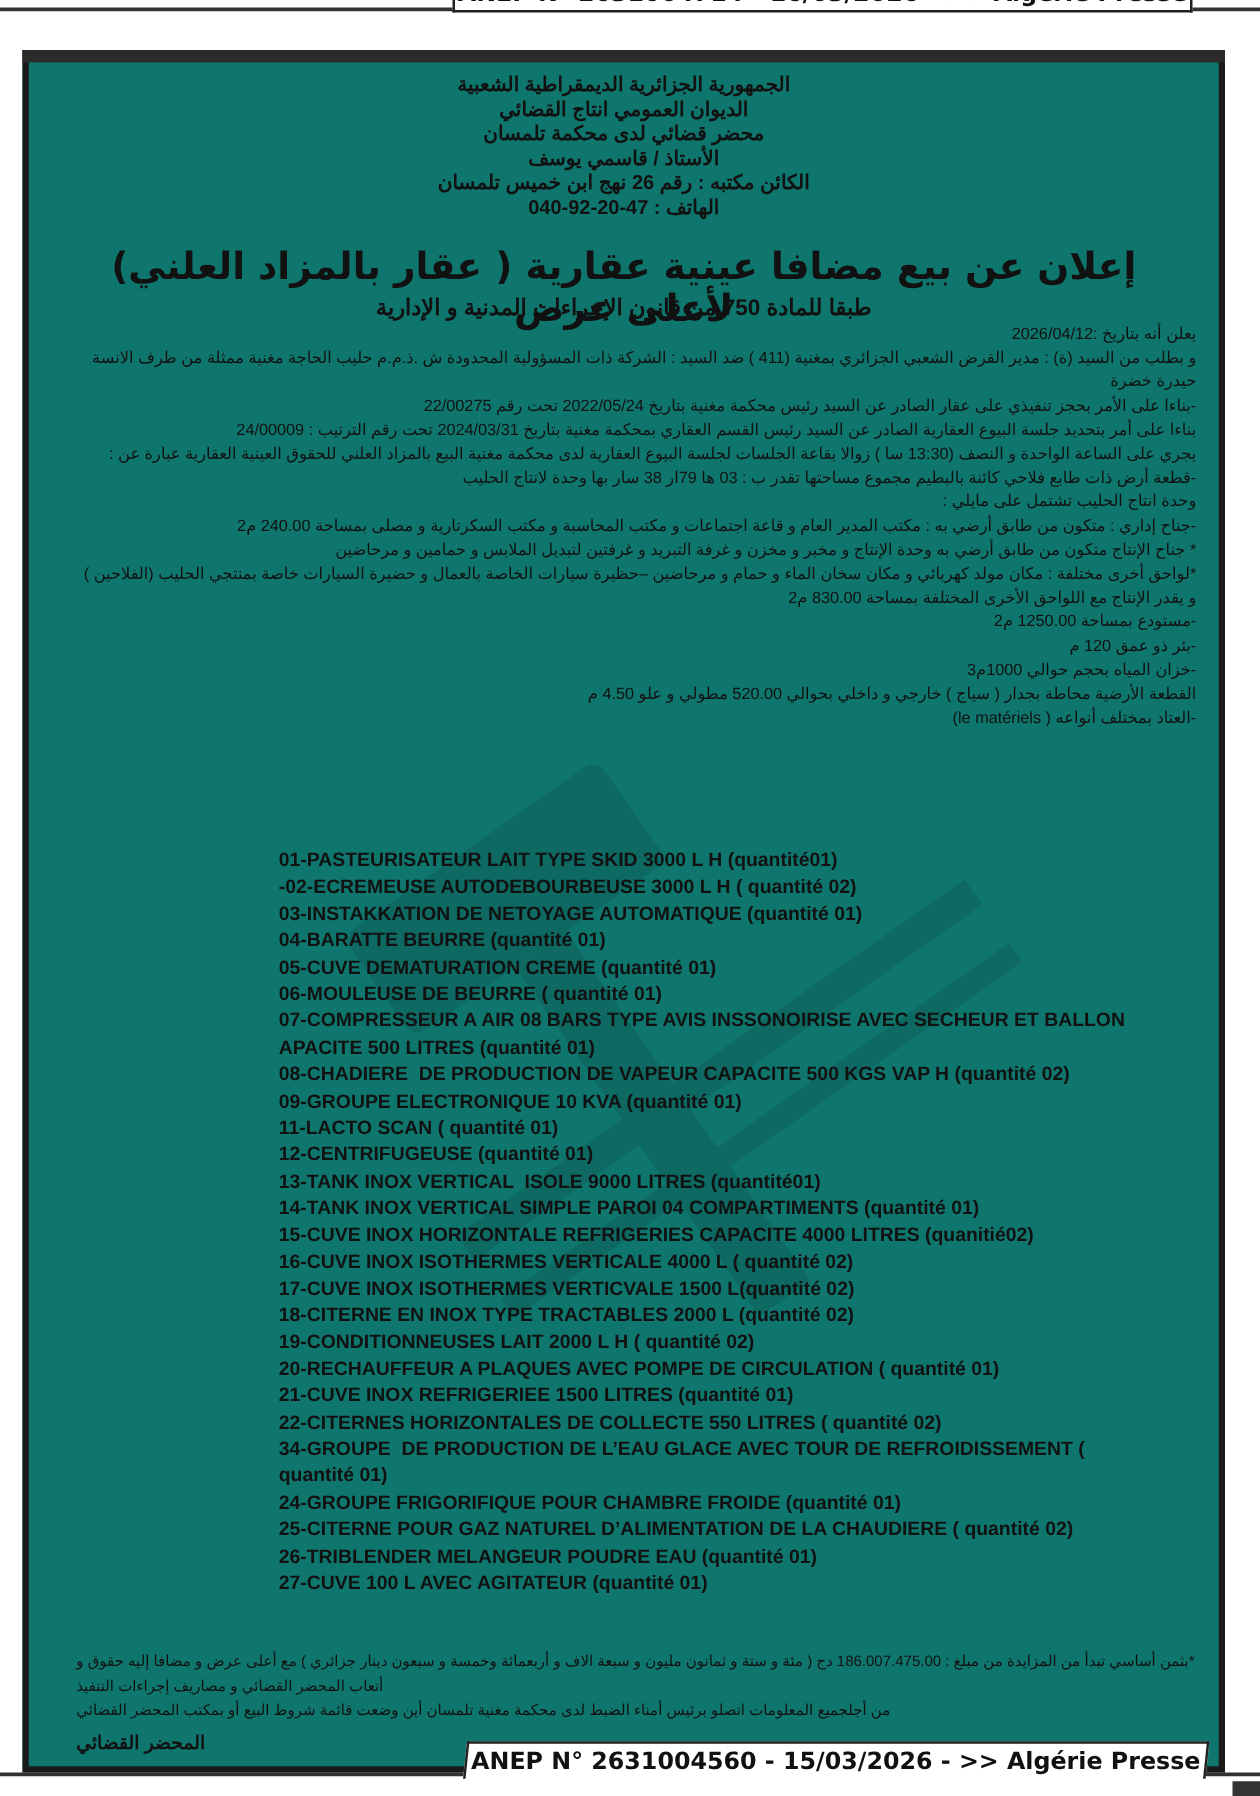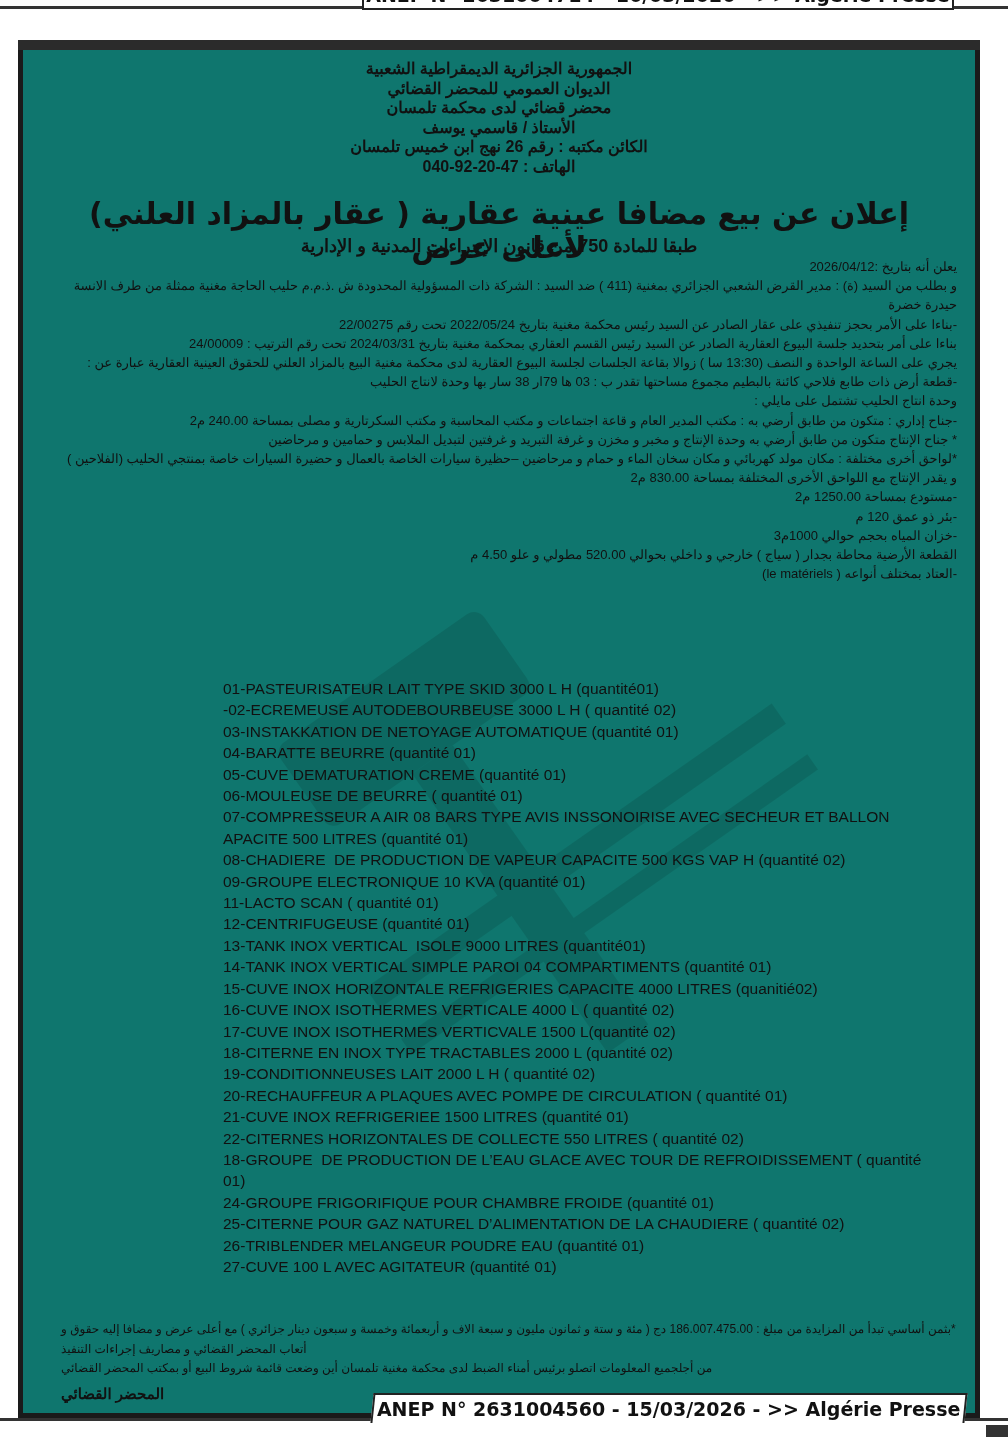--- a/index.html
+++ b/index.html
@@ -41,21 +41,21 @@
     }
     .body-ar {
       position: absolute; left: 38px; right: 18px; top: 212px; direction: rtl; text-align: right;
       font-size: 13px; line-height: 19.2px;
     }
     .body-ar p { margin: 0; }
     .materials {
       position: absolute; left: 200px; top: 633px; width: 700px; direction: ltr;
       font-family: "Liberation Sans", sans-serif; font-size: 15.5px; line-height: 21.4px;
     }
-    .materials div { white-space: pre-wrap; }
+    .materials div { white-space: pre-wrap; font-weight: bold; }
     .footer-ar {
       position: absolute; left: 38px; right: 18px; top: 1275px; direction: rtl; text-align: left;
       font-size: 12px; line-height: 19.5px;
     }
     .footer-ar p { margin: 0; }
     .signature {
       position: absolute; left: 38px; top: 1340px; font-weight: bold; font-size: 15px; direction: rtl;
     }
     
     .bottom-rule { position: absolute; left: 0; top: 1418px; width: 1008px; height: 3px; background: #333; }
@@ -80,21 +80,21 @@
     <g transform="rotate(-35 50 50)" fill="#000">
       <rect x="20" y="20" width="40" height="16" rx="2"></rect>
       <rect x="36" y="36" width="8" height="55"></rect>
       <rect x="10" y="60" width="80" height="4"></rect>
       <rect x="10" y="70" width="80" height="3"></rect>
     </g>
   </svg>
 
   <div class="header-block">
     <div>الجمهورية الجزائرية الديمقراطية الشعبية</div>
-    <div>الديوان العمومي للمحضر القضائي</div>
+    <div>الديوان العمومي انتاج القضائي</div>
     <div>محضر قضائي لدى محكمة  تلمسان</div>
     <div>الأستاذ / قاسمي يوسف</div>
     <div>الكائن مكتبه : رقم 26 نهج ابن خميس تلمسان</div>
     <div>الهاتف : 47-20-92-040</div>
   </div>
 
   <div class="title">إعلان عن بيع  مضافا عينية عقارية ( عقار  بالمزاد العلني) لأعلى عرض</div>
   <div class="subtitle">طبقا للمادة 750 من قانون الإجراءات المدنية و الإدارية</div>
 
   <div class="body-ar">
@@ -130,21 +130,21 @@
     <div>13-TANK INOX VERTICAL  ISOLE 9000 LITRES (quantité01)</div>
     <div>14-TANK INOX VERTICAL SIMPLE PAROI 04 COMPARTIMENTS (quantité 01)</div>
     <div>15-CUVE INOX HORIZONTALE REFRIGERIES CAPACITE 4000 LITRES (quanitié02)</div>
     <div>16-CUVE INOX ISOTHERMES VERTICALE 4000 L ( quantité 02)</div>
     <div>17-CUVE INOX ISOTHERMES VERTICVALE 1500 L(quantité 02)</div>
     <div>18-CITERNE EN INOX TYPE TRACTABLES 2000 L (quantité 02)</div>
     <div>19-CONDITIONNEUSES LAIT 2000 L H ( quantité 02)</div>
     <div>20-RECHAUFFEUR A PLAQUES AVEC POMPE DE CIRCULATION ( quantité 01)</div>
     <div>21-CUVE INOX REFRIGERIEE 1500 LITRES (quantité 01)</div>
     <div>22-CITERNES HORIZONTALES DE COLLECTE 550 LITRES ( quantité 02)</div>
-    <div>18-GROUPE  DE PRODUCTION DE L’EAU GLACE AVEC TOUR DE REFROIDISSEMENT ( quantité 01)</div>
+    <div>34-GROUPE  DE PRODUCTION DE L’EAU GLACE AVEC TOUR DE REFROIDISSEMENT ( quantité 01)</div>
     <div>24-GROUPE FRIGORIFIQUE POUR CHAMBRE FROIDE (quantité 01)</div>
     <div>25-CITERNE POUR GAZ NATUREL D’ALIMENTATION DE LA CHAUDIERE ( quantité 02)</div>
     <div>26-TRIBLENDER MELANGEUR POUDRE EAU (quantité 01)</div>
     <div>27-CUVE 100 L AVEC AGITATEUR (quantité 01)</div>
   </div>
 
   <div class="footer-ar">
     <p>*بثمن أساسي تبدأ من المزايدة من مبلغ : 186.007.475.00 دج ( مئة و ستة و ثمانون مليون و سبعة الاف و أربعمائة وخمسة و سبعون دينار جزائري ) مع أعلى عرض و مضافا إليه حقوق و أتعاب المحضر القضائي و مصاريف إجراءات التنفيذ</p>
     <p>من  أجلجميع المعلومات اتصلو برئيس أمناء الضبط لدى محكمة مغنية تلمسان أين وضعت قائمة شروط البيع أو بمكتب المحضر القضائي</p>
   </div>

